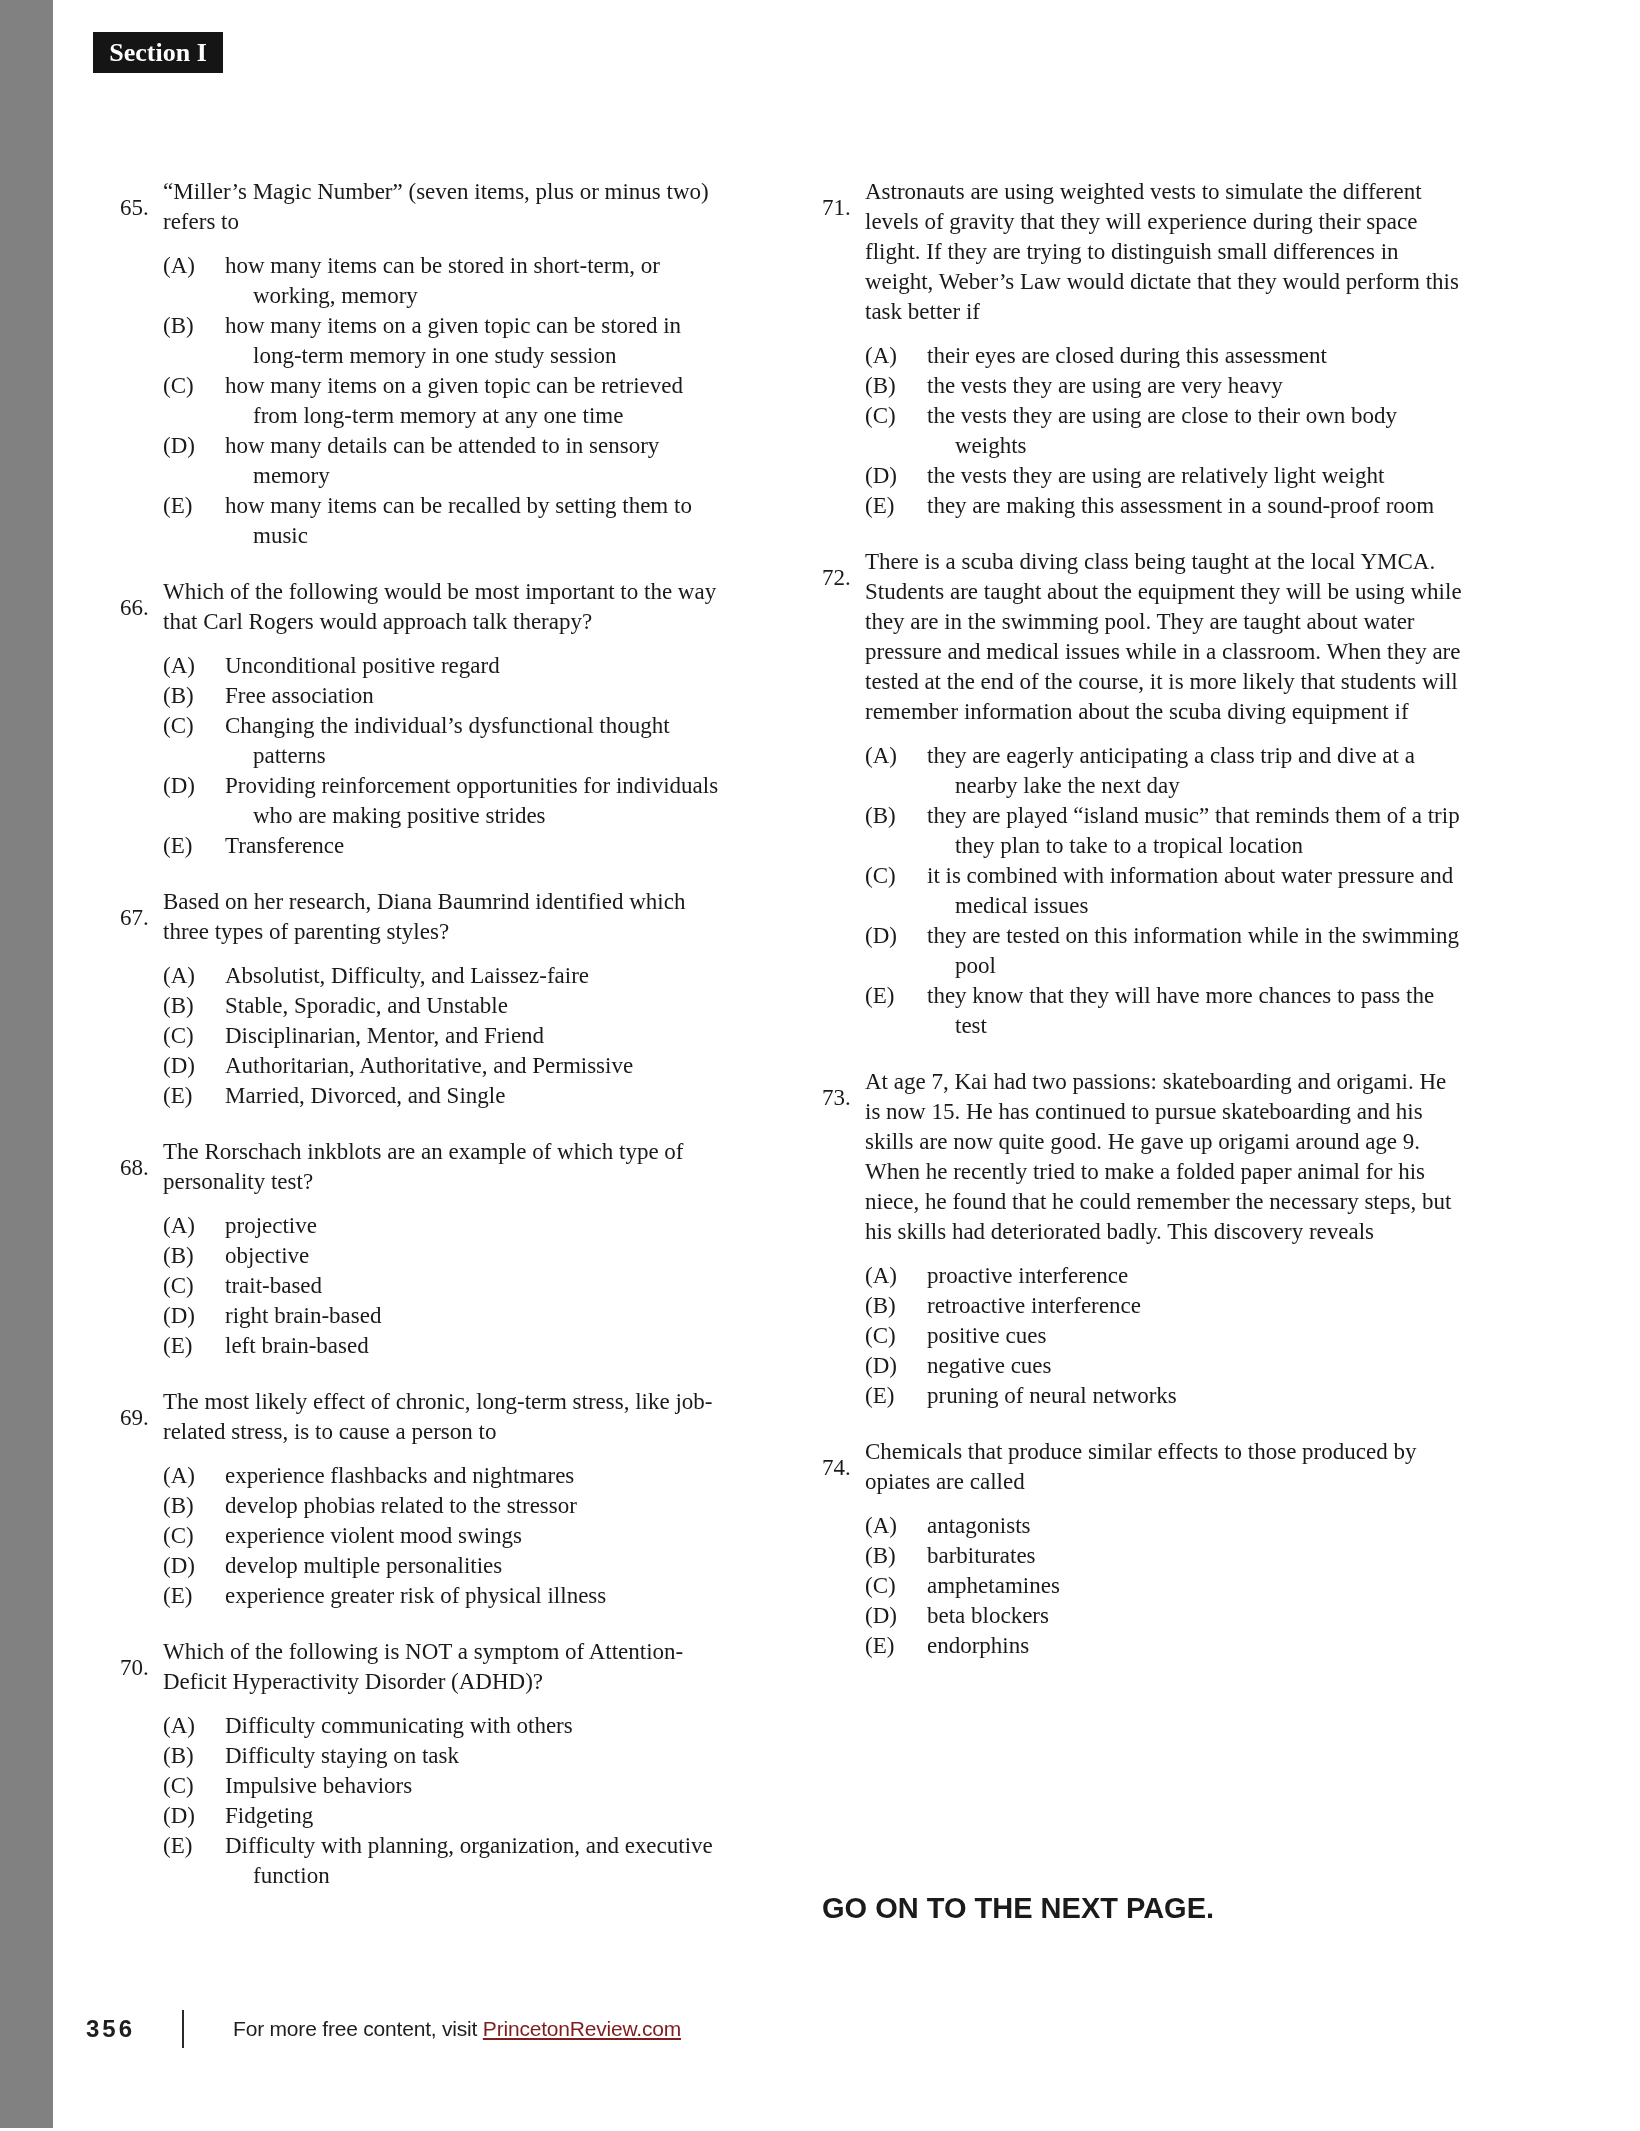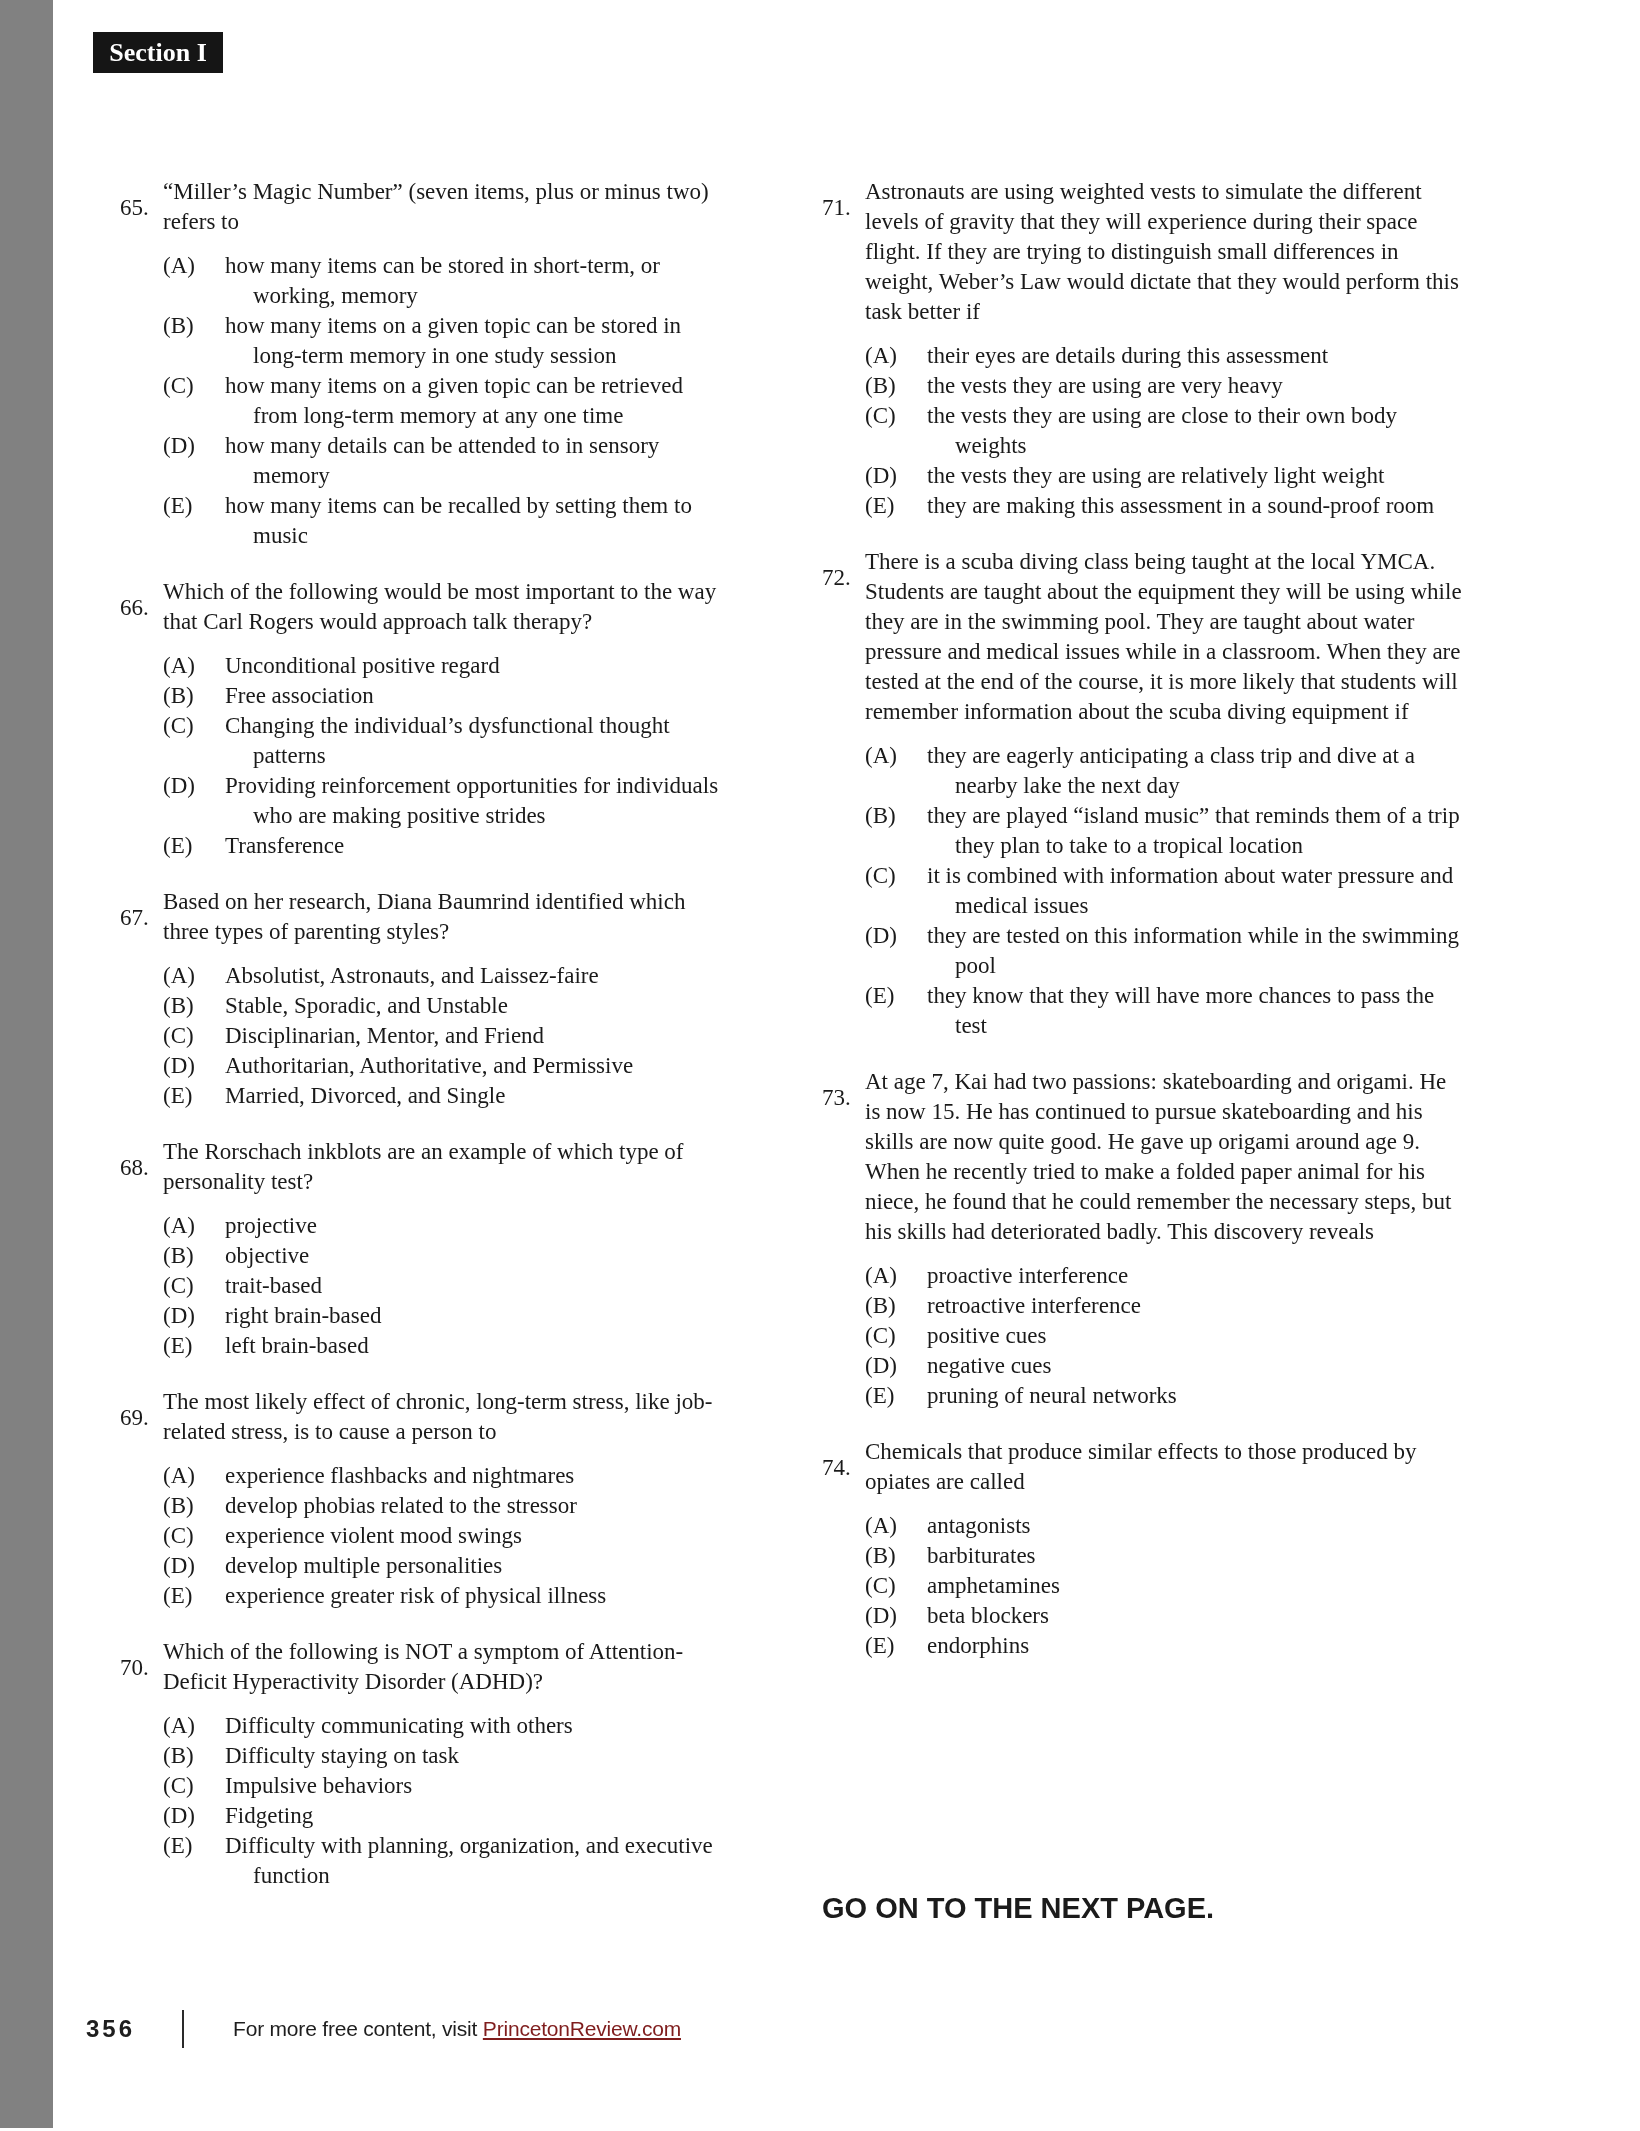--- a/index.html
+++ b/index.html
@@ -131,21 +131,21 @@
         </div>
       </div>
       <div class="question">
         <div class="stem-row">
           <span class="qnum">67.</span>
           <span class="stem">Based on her research, Diana Baumrind identified which three types of parenting styles?</span>
         </div>
         <div class="options">
           <div class="option">
             <span class="letter">(A)</span>
-            <span class="opt-text">Absolutist, Astronauts, and Laissez-faire</span>
+            <span class="opt-text">Absolutist, Difficulty, and Laissez-faire</span>
           </div>
           <div class="option">
             <span class="letter">(B)</span>
             <span class="opt-text">Stable, Sporadic, and Unstable</span>
           </div>
           <div class="option">
             <span class="letter">(C)</span>
             <span class="opt-text">Disciplinarian, Mentor, and Friend</span>
           </div>
           <div class="option">
@@ -245,21 +245,21 @@
     </div>
   <div class="col col-right">
       <div class="question">
         <div class="stem-row">
           <span class="qnum">71.</span>
           <span class="stem">Astronauts are using weighted vests to simulate the different levels of gravity that they will experience during their space flight. If they are trying to distinguish small differences in weight, Weber’s Law would dictate that they would perform this task better if</span>
         </div>
         <div class="options">
           <div class="option">
             <span class="letter">(A)</span>
-            <span class="opt-text">their eyes are details during this assessment</span>
+            <span class="opt-text">their eyes are closed during this assessment</span>
           </div>
           <div class="option">
             <span class="letter">(B)</span>
             <span class="opt-text">the vests they are using are very heavy</span>
           </div>
           <div class="option">
             <span class="letter">(C)</span>
             <span class="opt-text">the vests they are using are close to their own body weights</span>
           </div>
           <div class="option">

